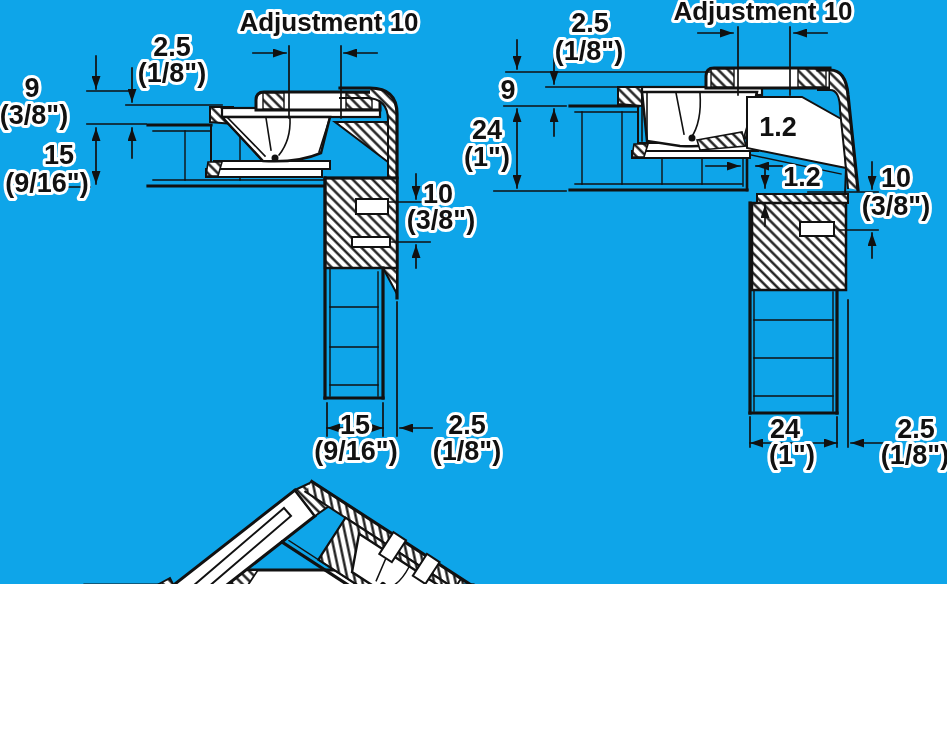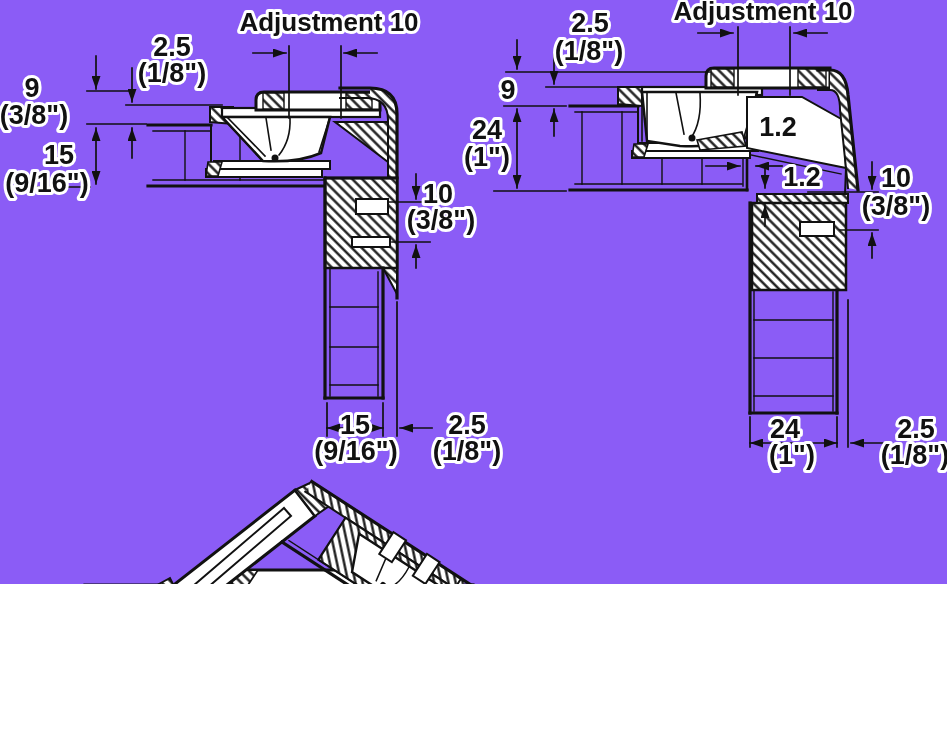--- a/index.html
+++ b/index.html
@@ -1,16 +1,16 @@
 <!DOCTYPE html>
 <html><head>
 <meta charset="utf-8">
 <style>
   html,body{margin:0;padding:0;background:#ffffff;}
-  .stage{width:947px;height:584px;position:relative;background:#8b5cf6;overflow:hidden;}
+  .stage{width:947px;height:584px;position:relative;background:#0ea5e9;overflow:hidden;}
   svg{display:block;}
   text{font-family:"Liberation Sans","DejaVu Sans",sans-serif;font-weight:bold;fill:#111;
        paint-order:stroke;stroke:#ffffff;stroke-width:6px;stroke-linejoin:round;}
   .dim{font-size:27px;}
   .adj{font-size:26px;}
   .ang{font-size:30px;}
 </style>
 </head>
 <body>
 

